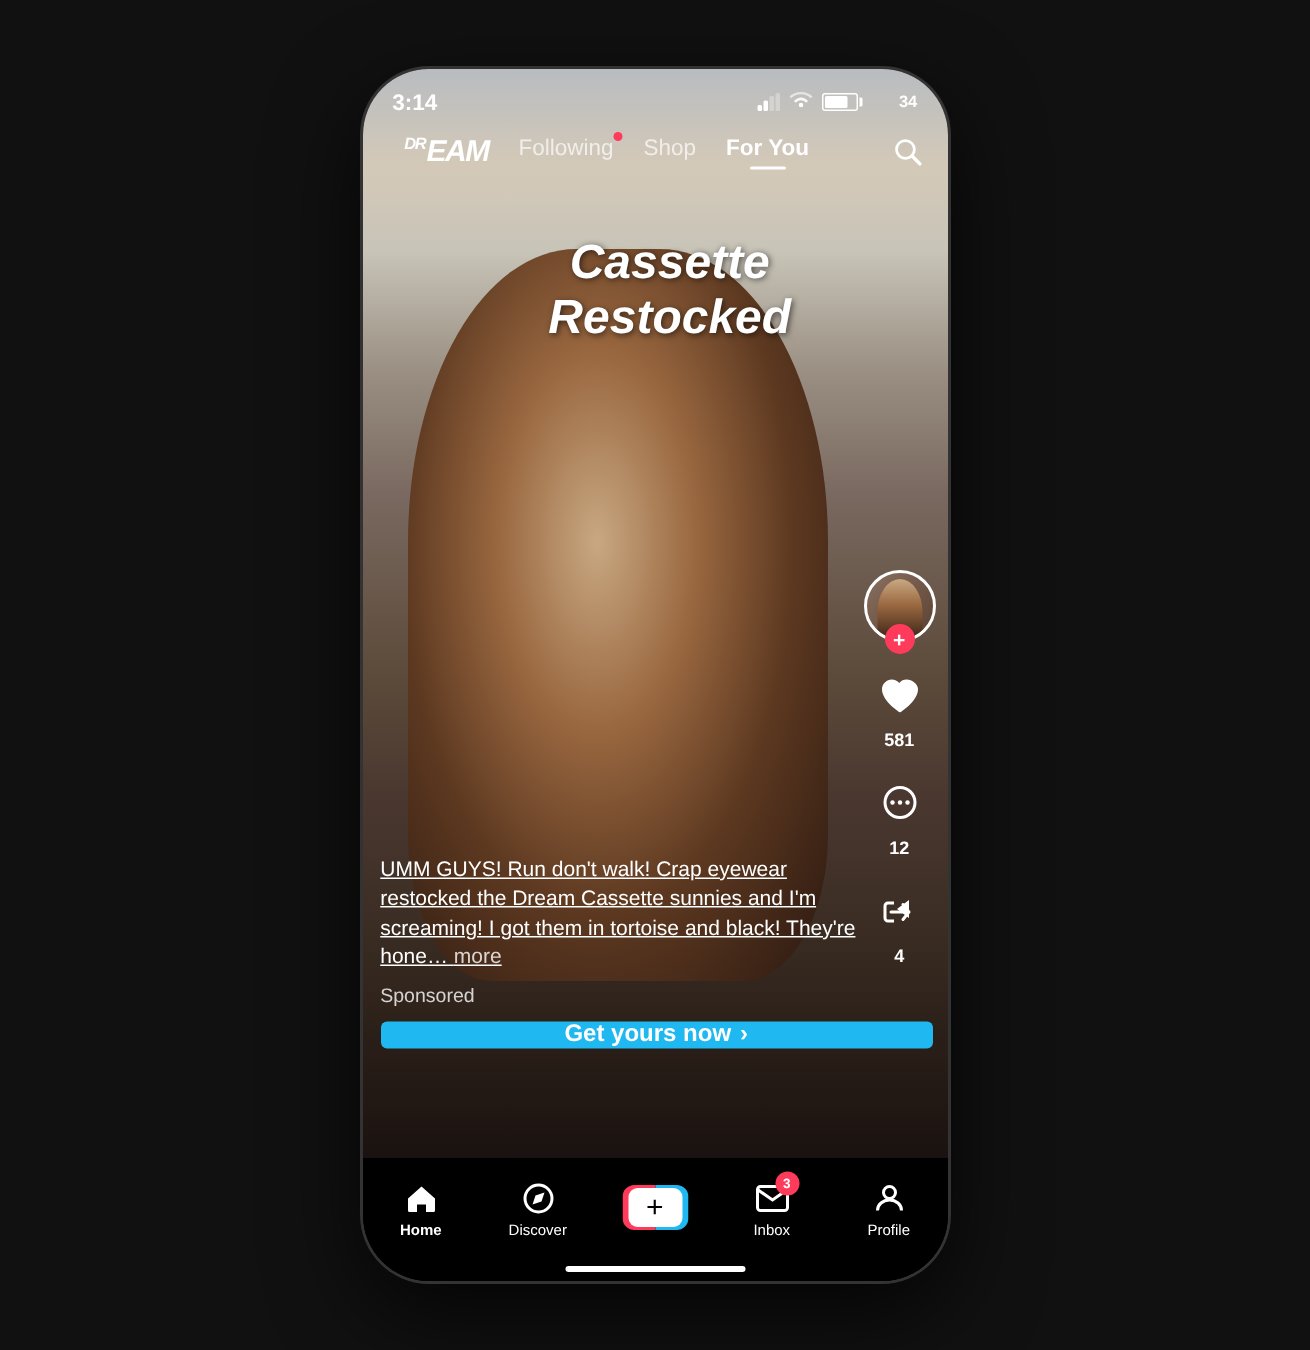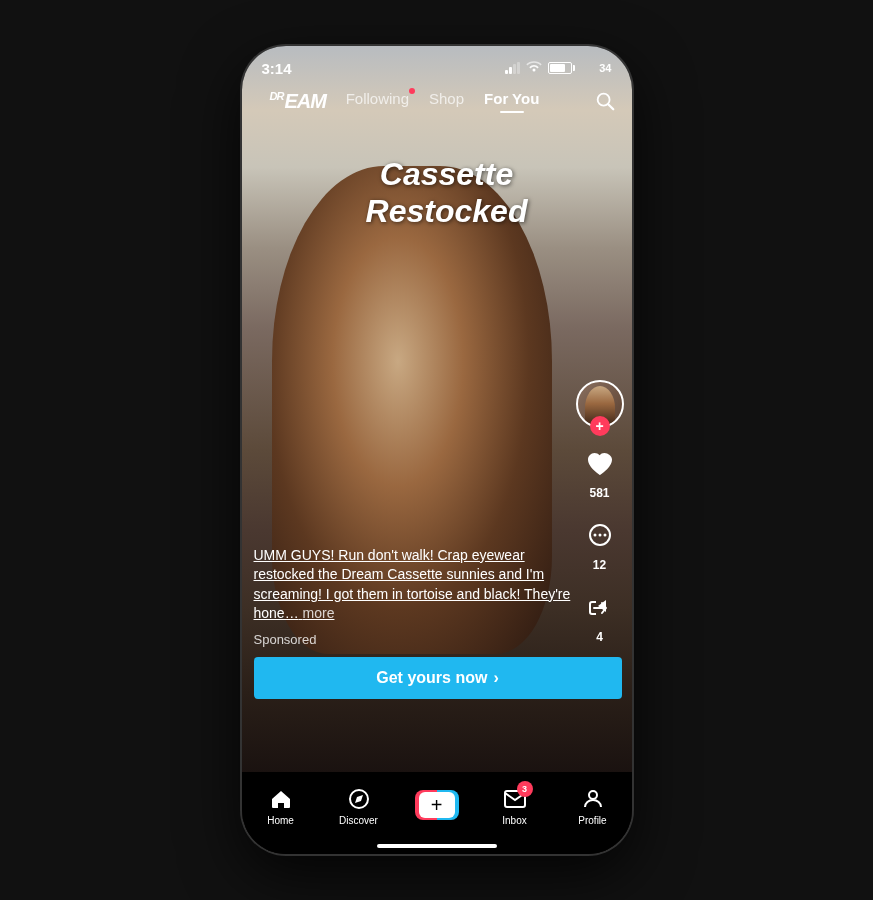--- a/index.html
+++ b/index.html
@@ -308,21 +308,21 @@
       font-size: 13px;
       margin-bottom: 10px;
     }
     .cta-button {
       background: #20b8f0;
       color: #fff;
       font-size: 16px;
       font-weight: 600;
       border: none;
       border-radius: 4px;
-      padding: 12px 0;
+      padding: 0 0;
       width: calc(100% + 50px);
       text-align: center;
       cursor: pointer;
       display: flex;
       align-items: flex-end;
       justify-content: center;
       gap: 6px;
     }
     
     .bottom-nav {
@@ -352,21 +352,21 @@
       align-items: center;
       justify-content: center;
     }
     .nav-item-label {
       color: #fff;
       font-size: 10px;
       font-weight: 500;
     }
     .nav-item-label.active {
       color: #fff;
-      font-weight: 400;
+      font-weight: 700;
     }
     .add-btn-container {
       position: relative;
     }
     .add-btn {
       width: 44px;
       height: 30px;
       display: flex;
       align-items: center;
       justify-content: center;

